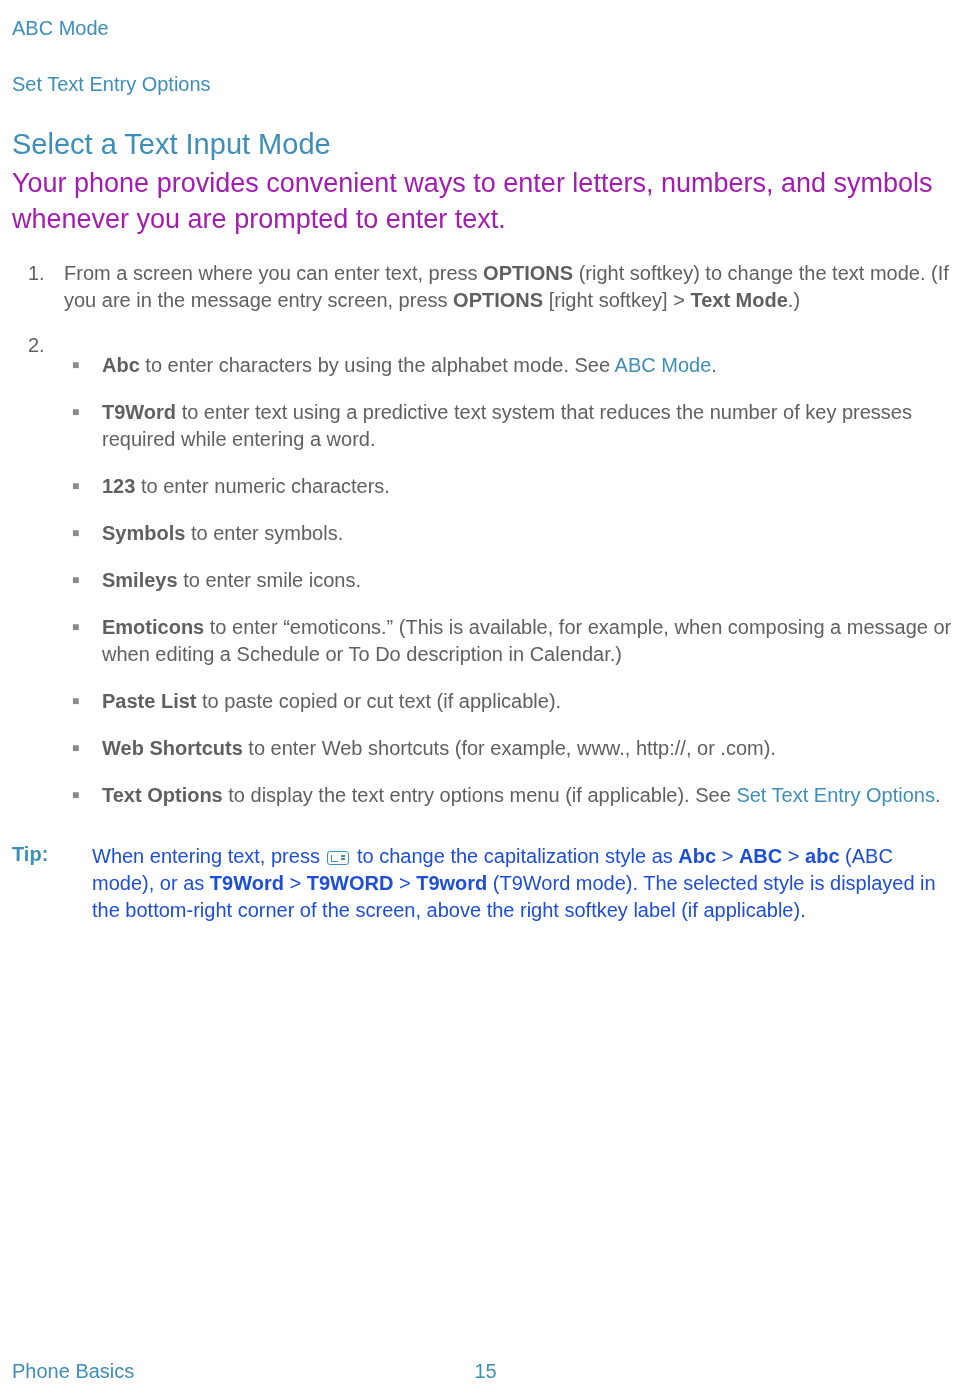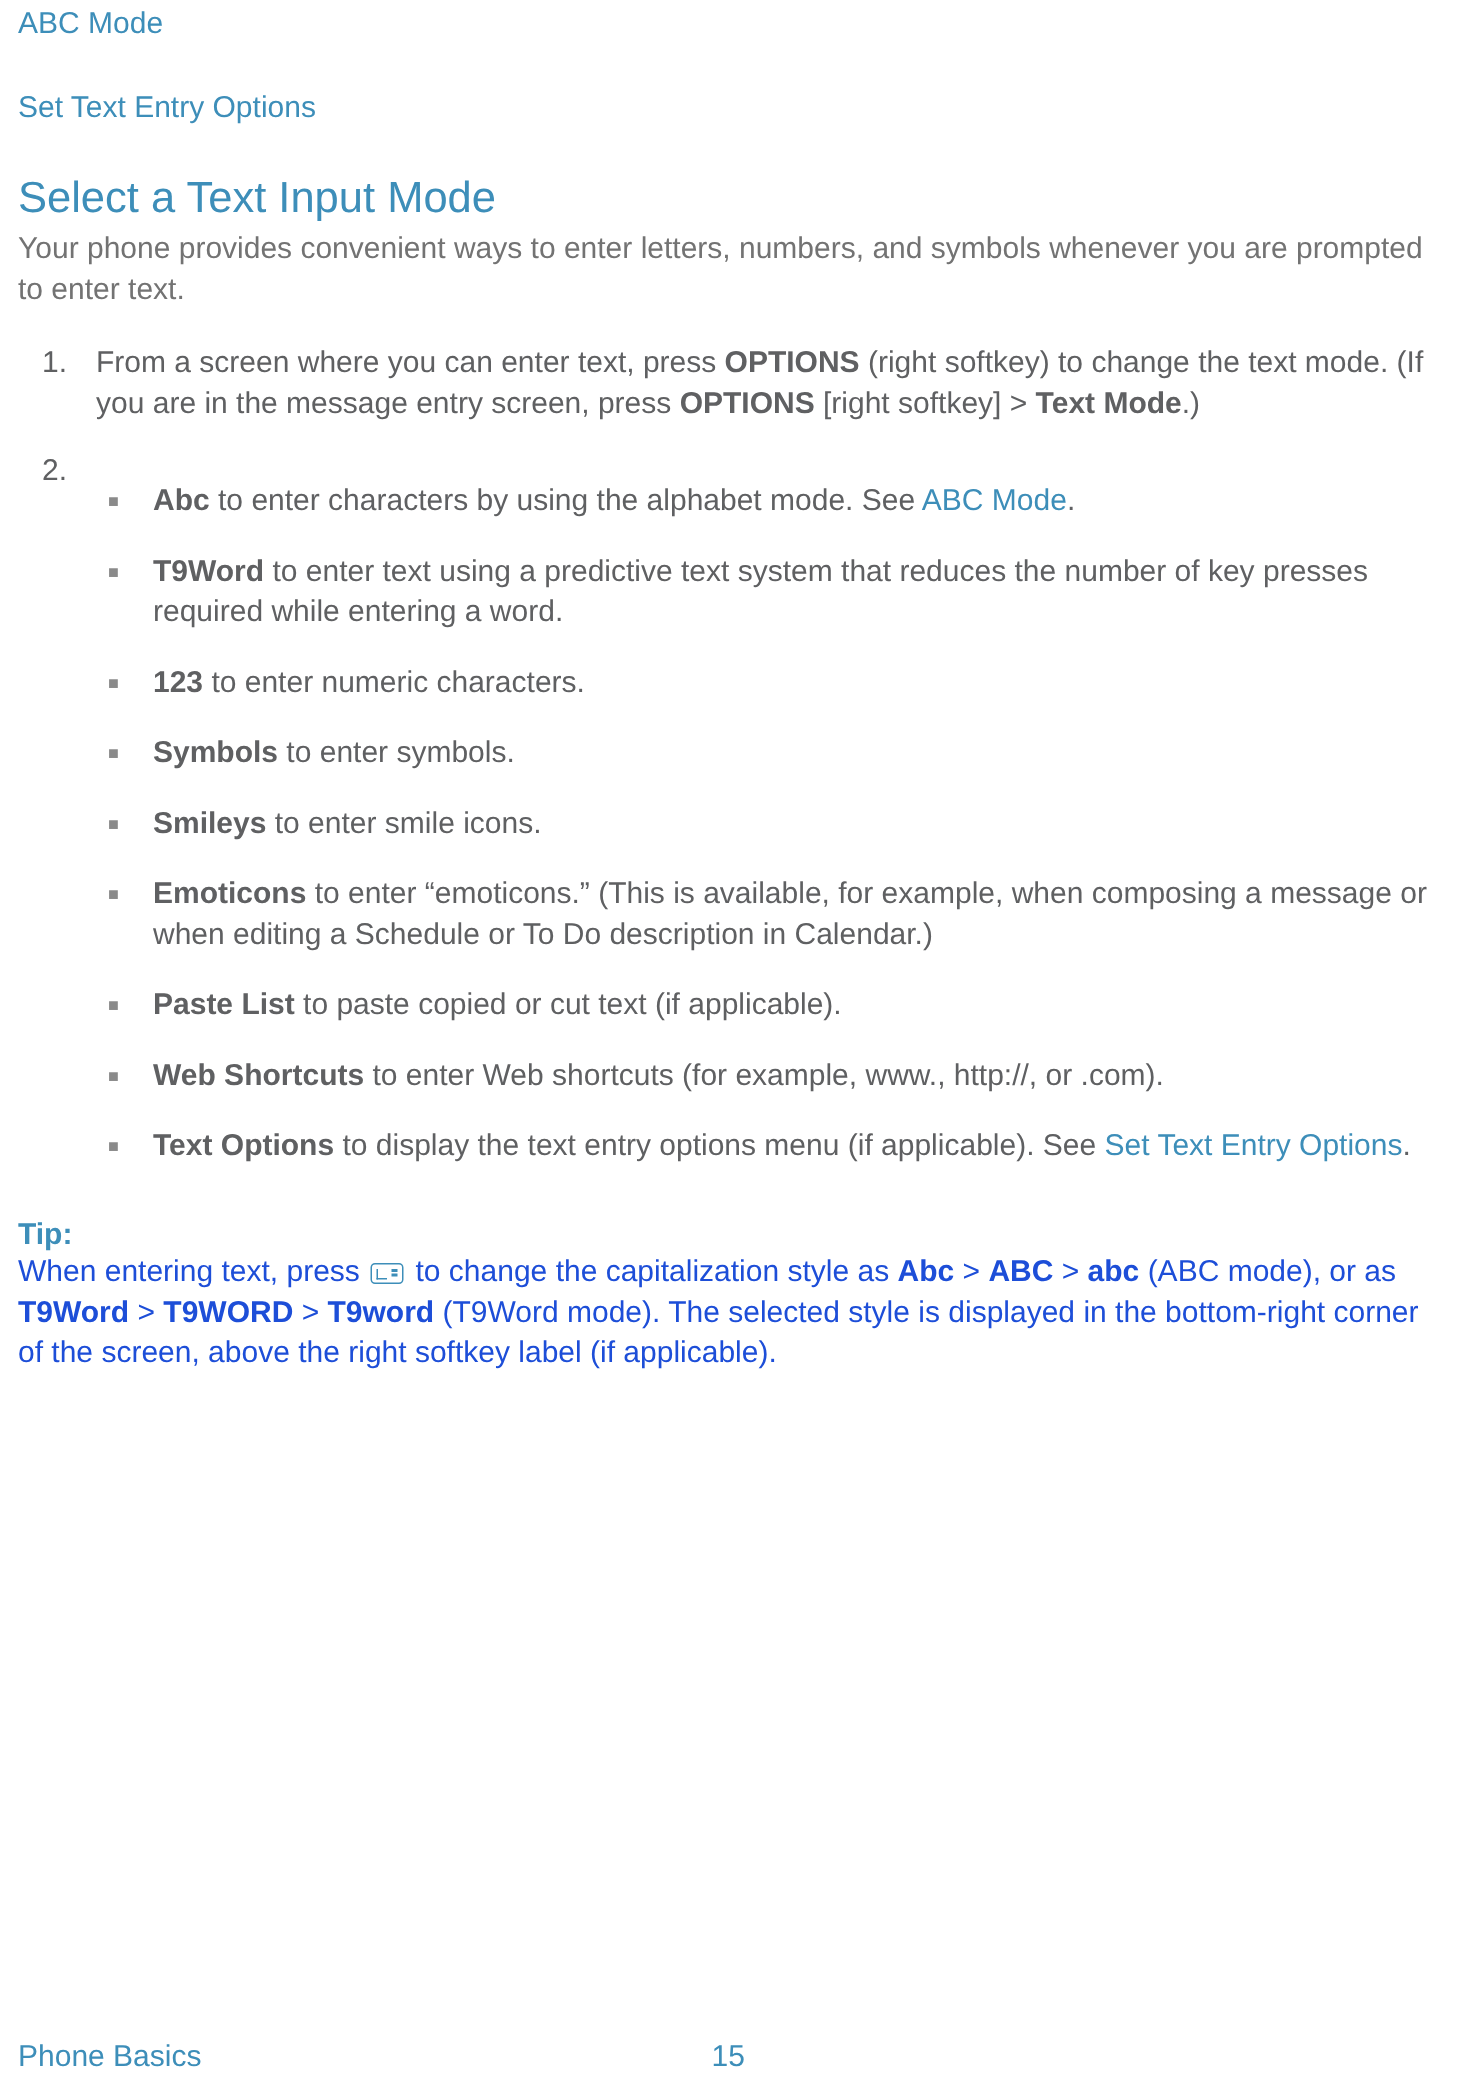--- a/index.html
+++ b/index.html
@@ -5,38 +5,38 @@
     * { margin: 0; padding: 0; box-sizing: border-box; }
     body {
       font-family: Arial, Helvetica, sans-serif;
       width: 971px;
       height: 1391px;
       background: #fff;
       position: relative;
       padding: 0;
     }
     .content {
-      padding: 0 12px;
+      padding: 12px 12px;
     }
     .link-top {
       color: #3d8eb9;
       font-size: 20px;
       line-height: 1.4;
     }
     .link-line1 { padding-top: 2px; }
     .link-line2 { padding-top: 28px; }
     .section-title {
       color: #3d8eb9;
       font-size: 29px;
       padding-top: 30px;
       font-weight: normal;
     }
     .intro-para {
-      color: #737373;
-      font-size: 20px;
+      color: #a21caf;
+      font-size: 27px;
       line-height: 1.35;
       padding-top: 4px;
     }
     .ol {
       padding-top: 22px;
       padding-left: 52px;
     }
     .ol-item {
       color: #5f6062;
       font-size: 20px;
@@ -67,21 +67,20 @@
       top: 5px;
       color: #8a8a8a;
       font-size: 12px;
     }
     .bold { font-weight: bold; }
     .link-inline { color: #3d8eb9; }
     .tip-row {
       display: flex;
       padding-top: 6px;
       padding-left: 0;
-      flex-direction: column;
     }
     .tip-label {
       color: #3d8eb9;
       font-weight: bold;
       font-size: 20px;
       width: 80px;
       flex-shrink: 0;
     }
     .tip-body {
       color: #1d4ed8;

